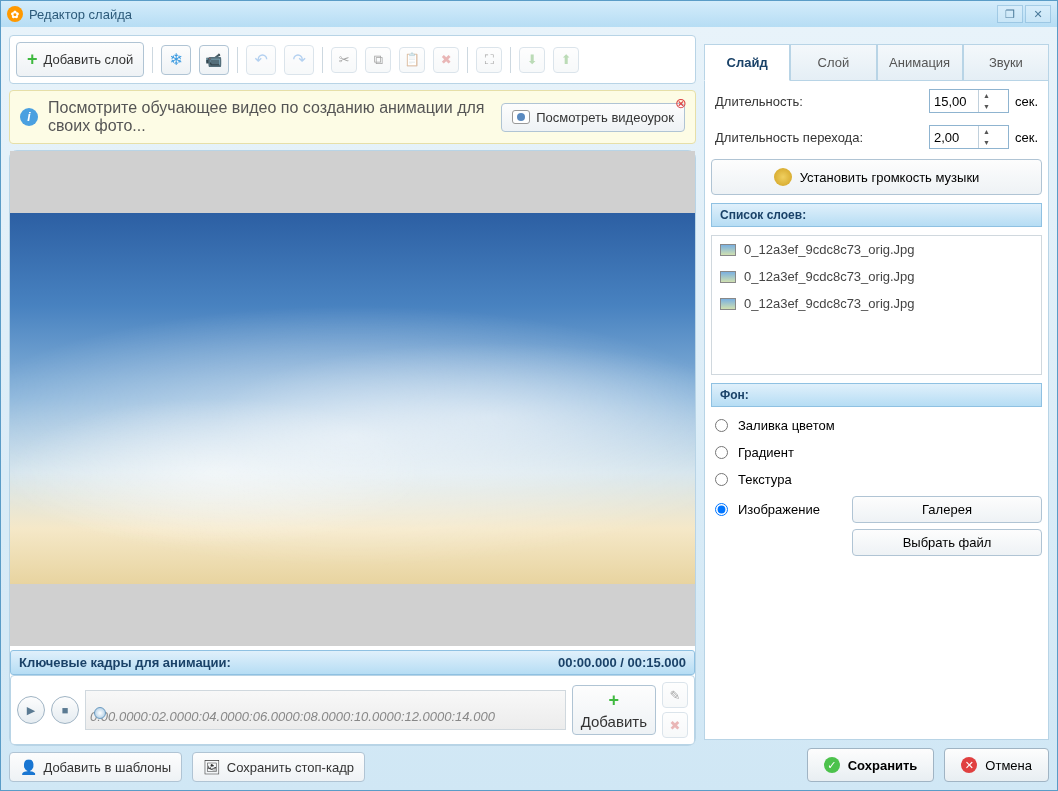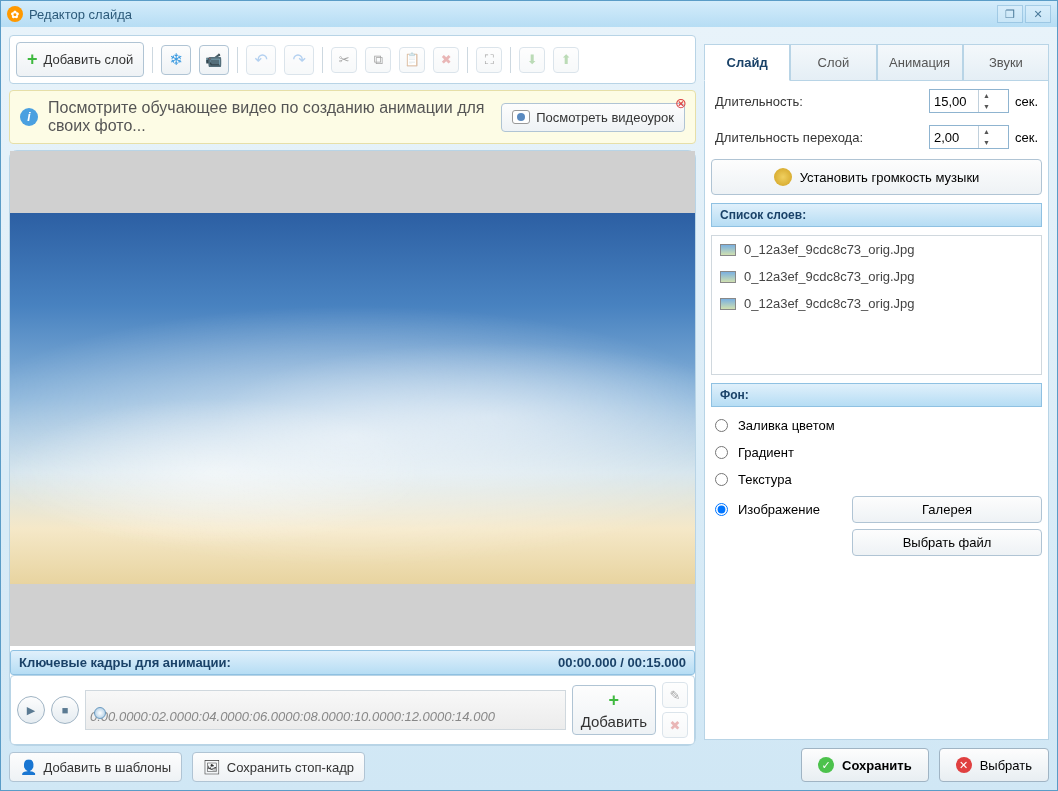--- a/index.html
+++ b/index.html
@@ -259,18 +259,18 @@
         </div>
       </div>
 
       <div class="footer" style="padding:8px 0 0 0;background:none">
         <button class="btn-big">
           <span class="check-icon">✓</span>
           <b>Сохранить</b>
         </button>
         <button class="btn-big">
           <span class="x-icon">✕</span>
-          <span>Выбрать</span>
+          <span>Отмена</span>
         </button>
       </div>
     </div>
   </div>
 </div>
 
 </body></html>

